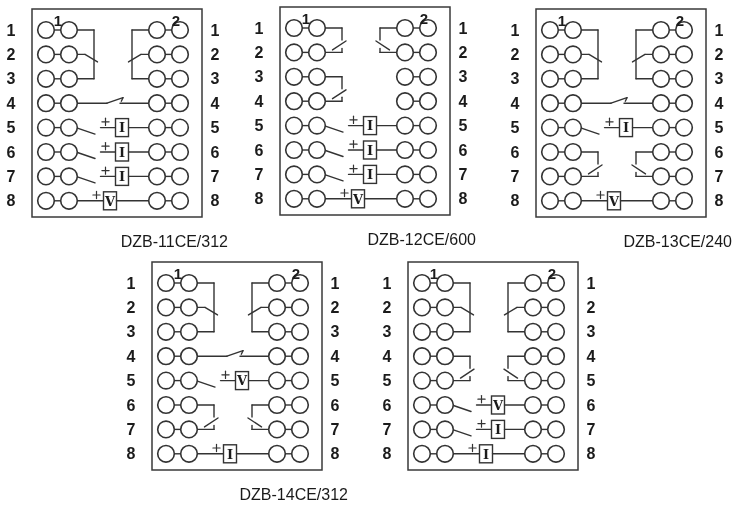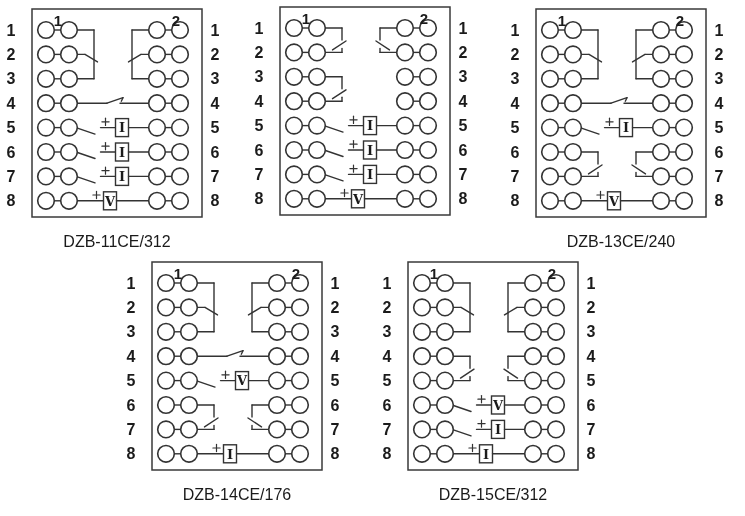--- a/index.html
+++ b/index.html
@@ -5,21 +5,21 @@
   html,body{margin:0;padding:0;background:#ffffff;}
   .page{position:relative;width:745px;height:516px;background:#ffffff;overflow:hidden;
         font-family:"Liberation Sans", sans-serif;}
   .panel{position:absolute;width:222px;height:252px;}
   .p0{left:2px;top:3px}
   .p1{left:250px;top:1px}
   .p2{left:506px;top:3px}
   .p3{left:122px;top:256px}
   .p4{left:378px;top:256px}
   .schematic{position:absolute;left:0;top:0;width:222px;height:222px;}
-  .panel-label{position:absolute;left:4px;top:230px;width:222px;text-align:center;
+  .panel-label{position:absolute;left:4px;top:230px;width:222px;text-align:right;
         font-size:16px;font-weight:400;color:#1a1a1a;letter-spacing:0px;}
   
   svg line, svg polyline{stroke:#333333;stroke-width:1.4;fill:none;stroke-linecap:round;}
   svg .pairline{stroke-linecap:butt;}
   svg circle.term{fill:#ffffff;stroke:#333333;stroke-width:1.6;}
   svg rect.outline{fill:none;stroke:#3a3a3a;stroke-width:1.5;}
   svg rect.coilbox{fill:#ffffff;stroke:#333333;stroke-width:1.4;}
   svg text{stroke:none;fill:#1b1b1b;}
   svg text.num{font-family:"Liberation Sans", sans-serif;font-size:16px;font-weight:600;text-anchor:middle;}
   svg text.collab{font-family:"Liberation Sans", sans-serif;font-size:15px;font-weight:600;text-anchor:middle;}
@@ -340,20 +340,21 @@
           <circle cx="44" cy="197.79999999999998" r="8.3" class="term"></circle>
           <circle cx="67" cy="197.79999999999998" r="8.3" class="term"></circle>
           <circle cx="155" cy="197.79999999999998" r="8.3" class="term"></circle>
           <circle cx="178" cy="197.79999999999998" r="8.3" class="term"></circle>
           <text x="9" y="203.29999999999998" class="num">8</text>
           <text x="213" y="203.29999999999998" class="num">8</text>
         </g>
         <text x="56" y="23" class="collab">1</text>
         <text x="174" y="23" class="collab">2</text>
       </svg>
+    <div class="panel-label">DZB-12CE/600</div>
   </section>
   <section class="panel p2">
     <svg class="schematic" viewBox="0 0 222 222">
         <rect x="30" y="6" width="170" height="208" class="outline"></rect>
         <g>
           <line x1="75.4" y1="27" x2="92" y2="27"></line>
           <line x1="92" y1="27" x2="92" y2="75.8"></line>
           <line x1="75.4" y1="75.8" x2="92" y2="75.8"></line>
           <line x1="75.4" y1="51.4" x2="83" y2="51.4"></line>
           <line x1="83" y1="51.4" x2="95.5" y2="58.9"></line>
@@ -633,21 +634,21 @@
           <circle cx="44" cy="197.79999999999998" r="8.3" class="term"></circle>
           <circle cx="67" cy="197.79999999999998" r="8.3" class="term"></circle>
           <circle cx="155" cy="197.79999999999998" r="8.3" class="term"></circle>
           <circle cx="178" cy="197.79999999999998" r="8.3" class="term"></circle>
           <text x="9" y="203.29999999999998" class="num">8</text>
           <text x="213" y="203.29999999999998" class="num">8</text>
         </g>
         <text x="56" y="23" class="collab">1</text>
         <text x="174" y="23" class="collab">2</text>
       </svg>
-    <div class="panel-label">DZB-14CE/176</div>
+    <div class="panel-label">DZB-14CE/312</div>
   </section>
   <section class="panel p4">
     <svg class="schematic" viewBox="0 0 222 222">
         <rect x="30" y="6" width="170" height="208" class="outline"></rect>
         <g>
           <line x1="75.4" y1="27" x2="92" y2="27"></line>
           <line x1="92" y1="27" x2="92" y2="75.8"></line>
           <line x1="75.4" y1="75.8" x2="92" y2="75.8"></line>
           <line x1="75.4" y1="51.4" x2="83" y2="51.4"></line>
           <line x1="83" y1="51.4" x2="95.5" y2="58.9"></line>
@@ -787,15 +788,14 @@
           <circle cx="44" cy="197.79999999999998" r="8.3" class="term"></circle>
           <circle cx="67" cy="197.79999999999998" r="8.3" class="term"></circle>
           <circle cx="155" cy="197.79999999999998" r="8.3" class="term"></circle>
           <circle cx="178" cy="197.79999999999998" r="8.3" class="term"></circle>
           <text x="9" y="203.29999999999998" class="num">8</text>
           <text x="213" y="203.29999999999998" class="num">8</text>
         </g>
         <text x="56" y="23" class="collab">1</text>
         <text x="174" y="23" class="collab">2</text>
       </svg>
-    <div class="panel-label">DZB-15CE/312</div>
   </section>
 </div>
 
 </body></html>

